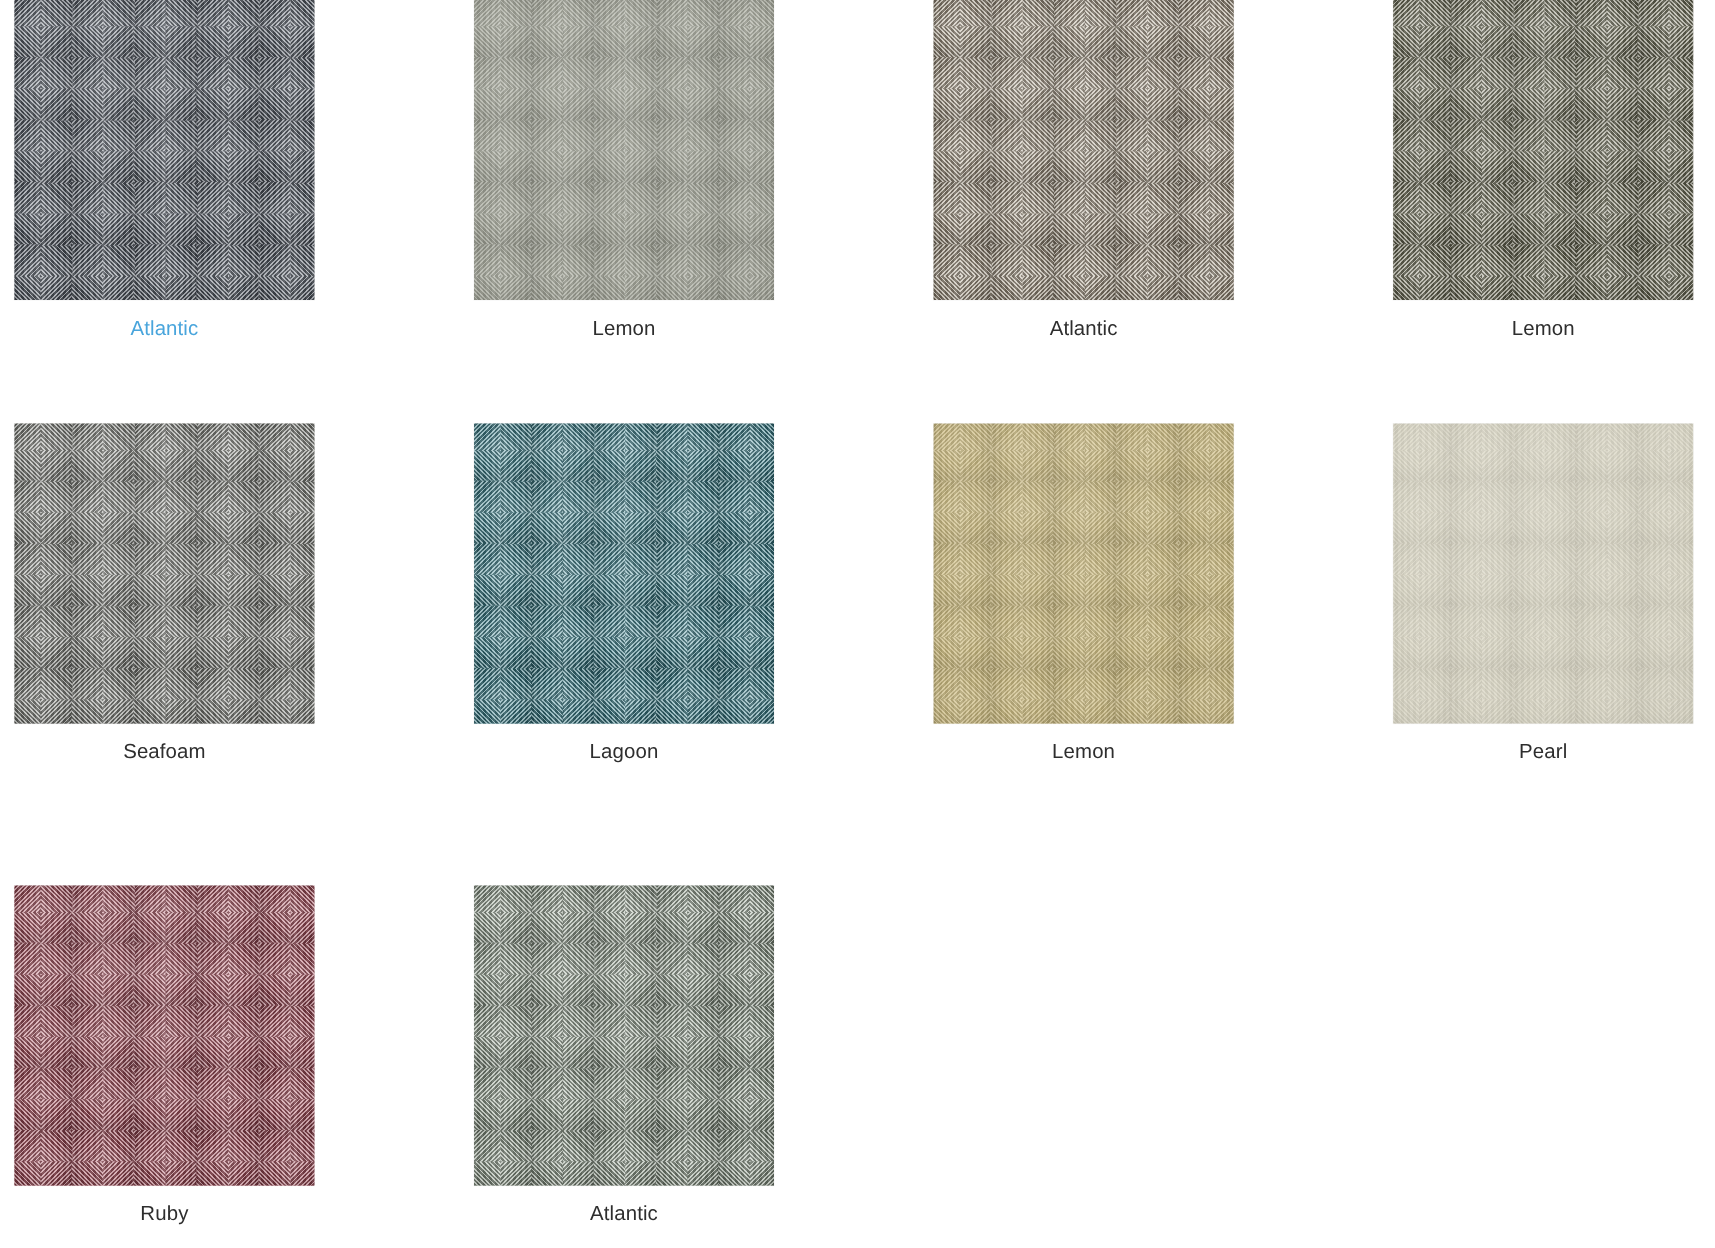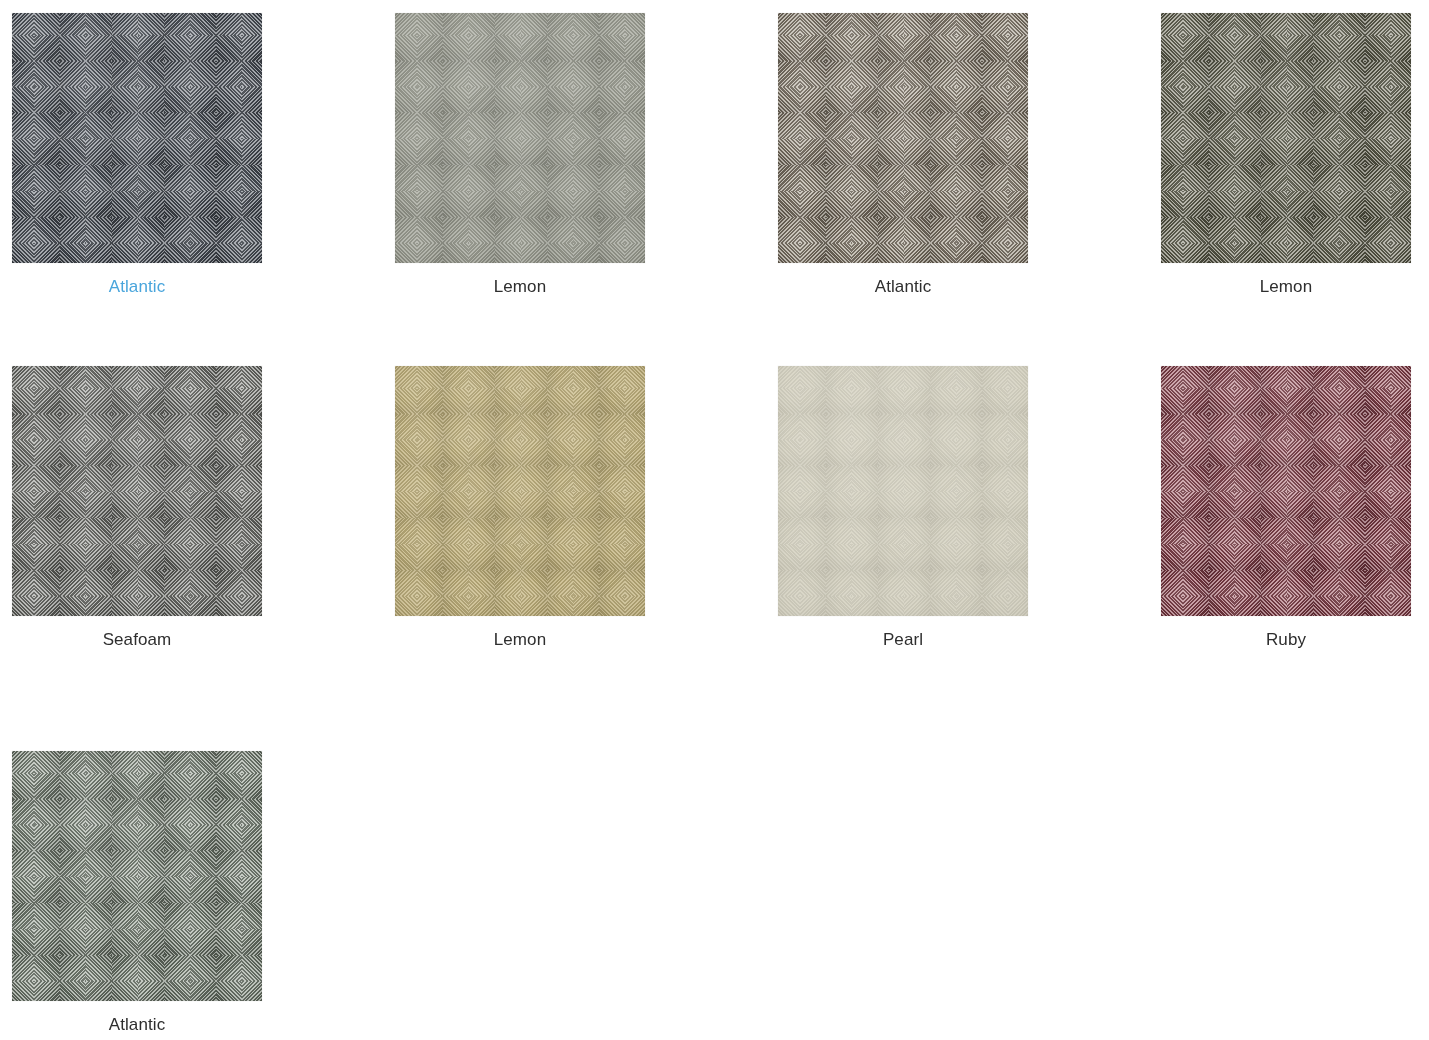--- a/index.html
+++ b/index.html
@@ -21,21 +21,20 @@
     left: 0;
     top: 0;
     width: 1429px;
     height: 1040px;
     display: grid;
     grid-template-columns: repeat(4, 383px);
     grid-template-rows: 353px 385px 302px;
     align-content: start;
     justify-content: start;
     padding-left: 12px;
-    padding-top: 13px;
     box-sizing: border-box;
   }
 
   .swatch-cell {
     width: 383px;
     display: flex;
     flex-direction: column;
     align-items: flex-start;
   }
   .swatch-cell.is-empty { visibility: hidden; }
@@ -205,20 +204,30 @@
       <div class="swatch-tile" style="background-color: rgb(138, 140, 134);">
         <div class="tex tex-a"></div>
         <div class="tex tex-b"></div>
         <div class="tex tex-relief"></div>
         <div class="tex tex-grain"></div>
         <div class="tex tex-shade"></div>
       </div>
       <div class="swatch-label">Seafoam</div>
     </div>
     <div class="swatch-cell">
+      <div class="swatch-tile" style="background-color: rgb(61, 133, 145);">
+        <div class="tex tex-a"></div>
+        <div class="tex tex-b"></div>
+        <div class="tex tex-relief"></div>
+        <div class="tex tex-grain"></div>
+        <div class="tex tex-shade"></div>
+      </div>
+      <div class="swatch-label">Lagoon</div>
+    </div>
+    <div class="swatch-cell">
       <div class="swatch-tile soft" style="background-color: rgb(207, 190, 132);">
         <div class="tex tex-a"></div>
         <div class="tex tex-b"></div>
         <div class="tex tex-relief"></div>
         <div class="tex tex-grain"></div>
         <div class="tex tex-shade"></div>
       </div>
       <div class="swatch-label">Lemon</div>
     </div>
     <div class="swatch-cell">

